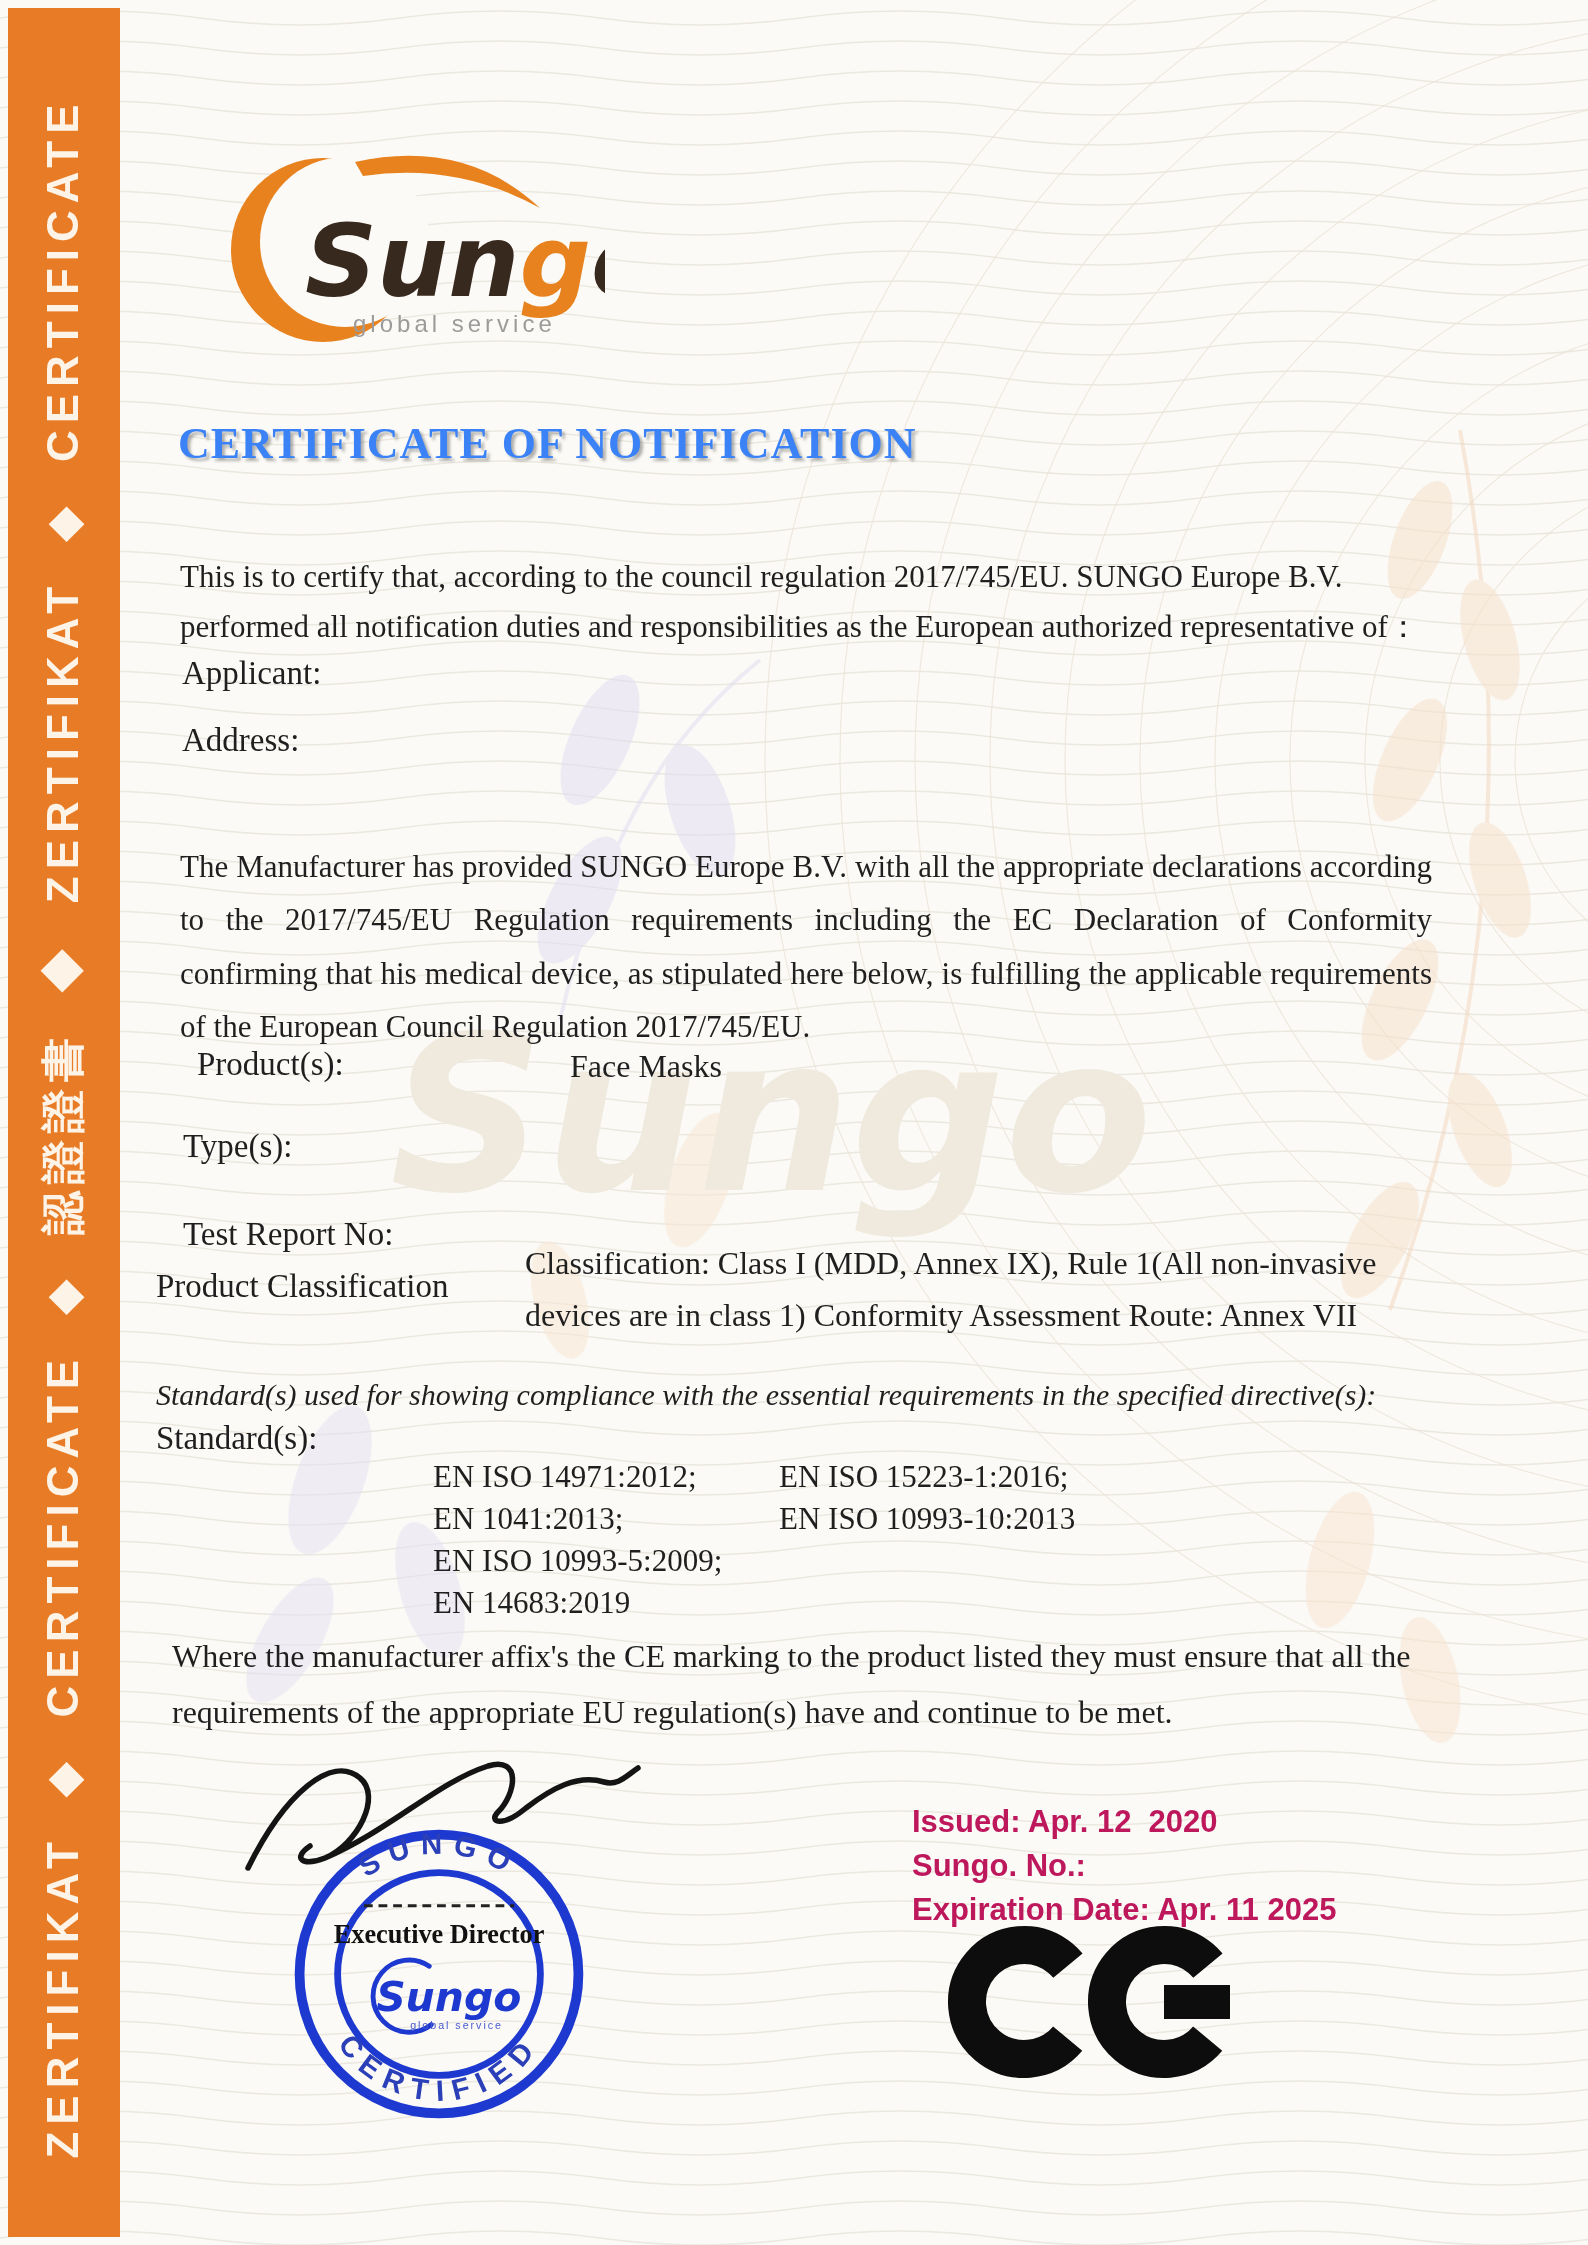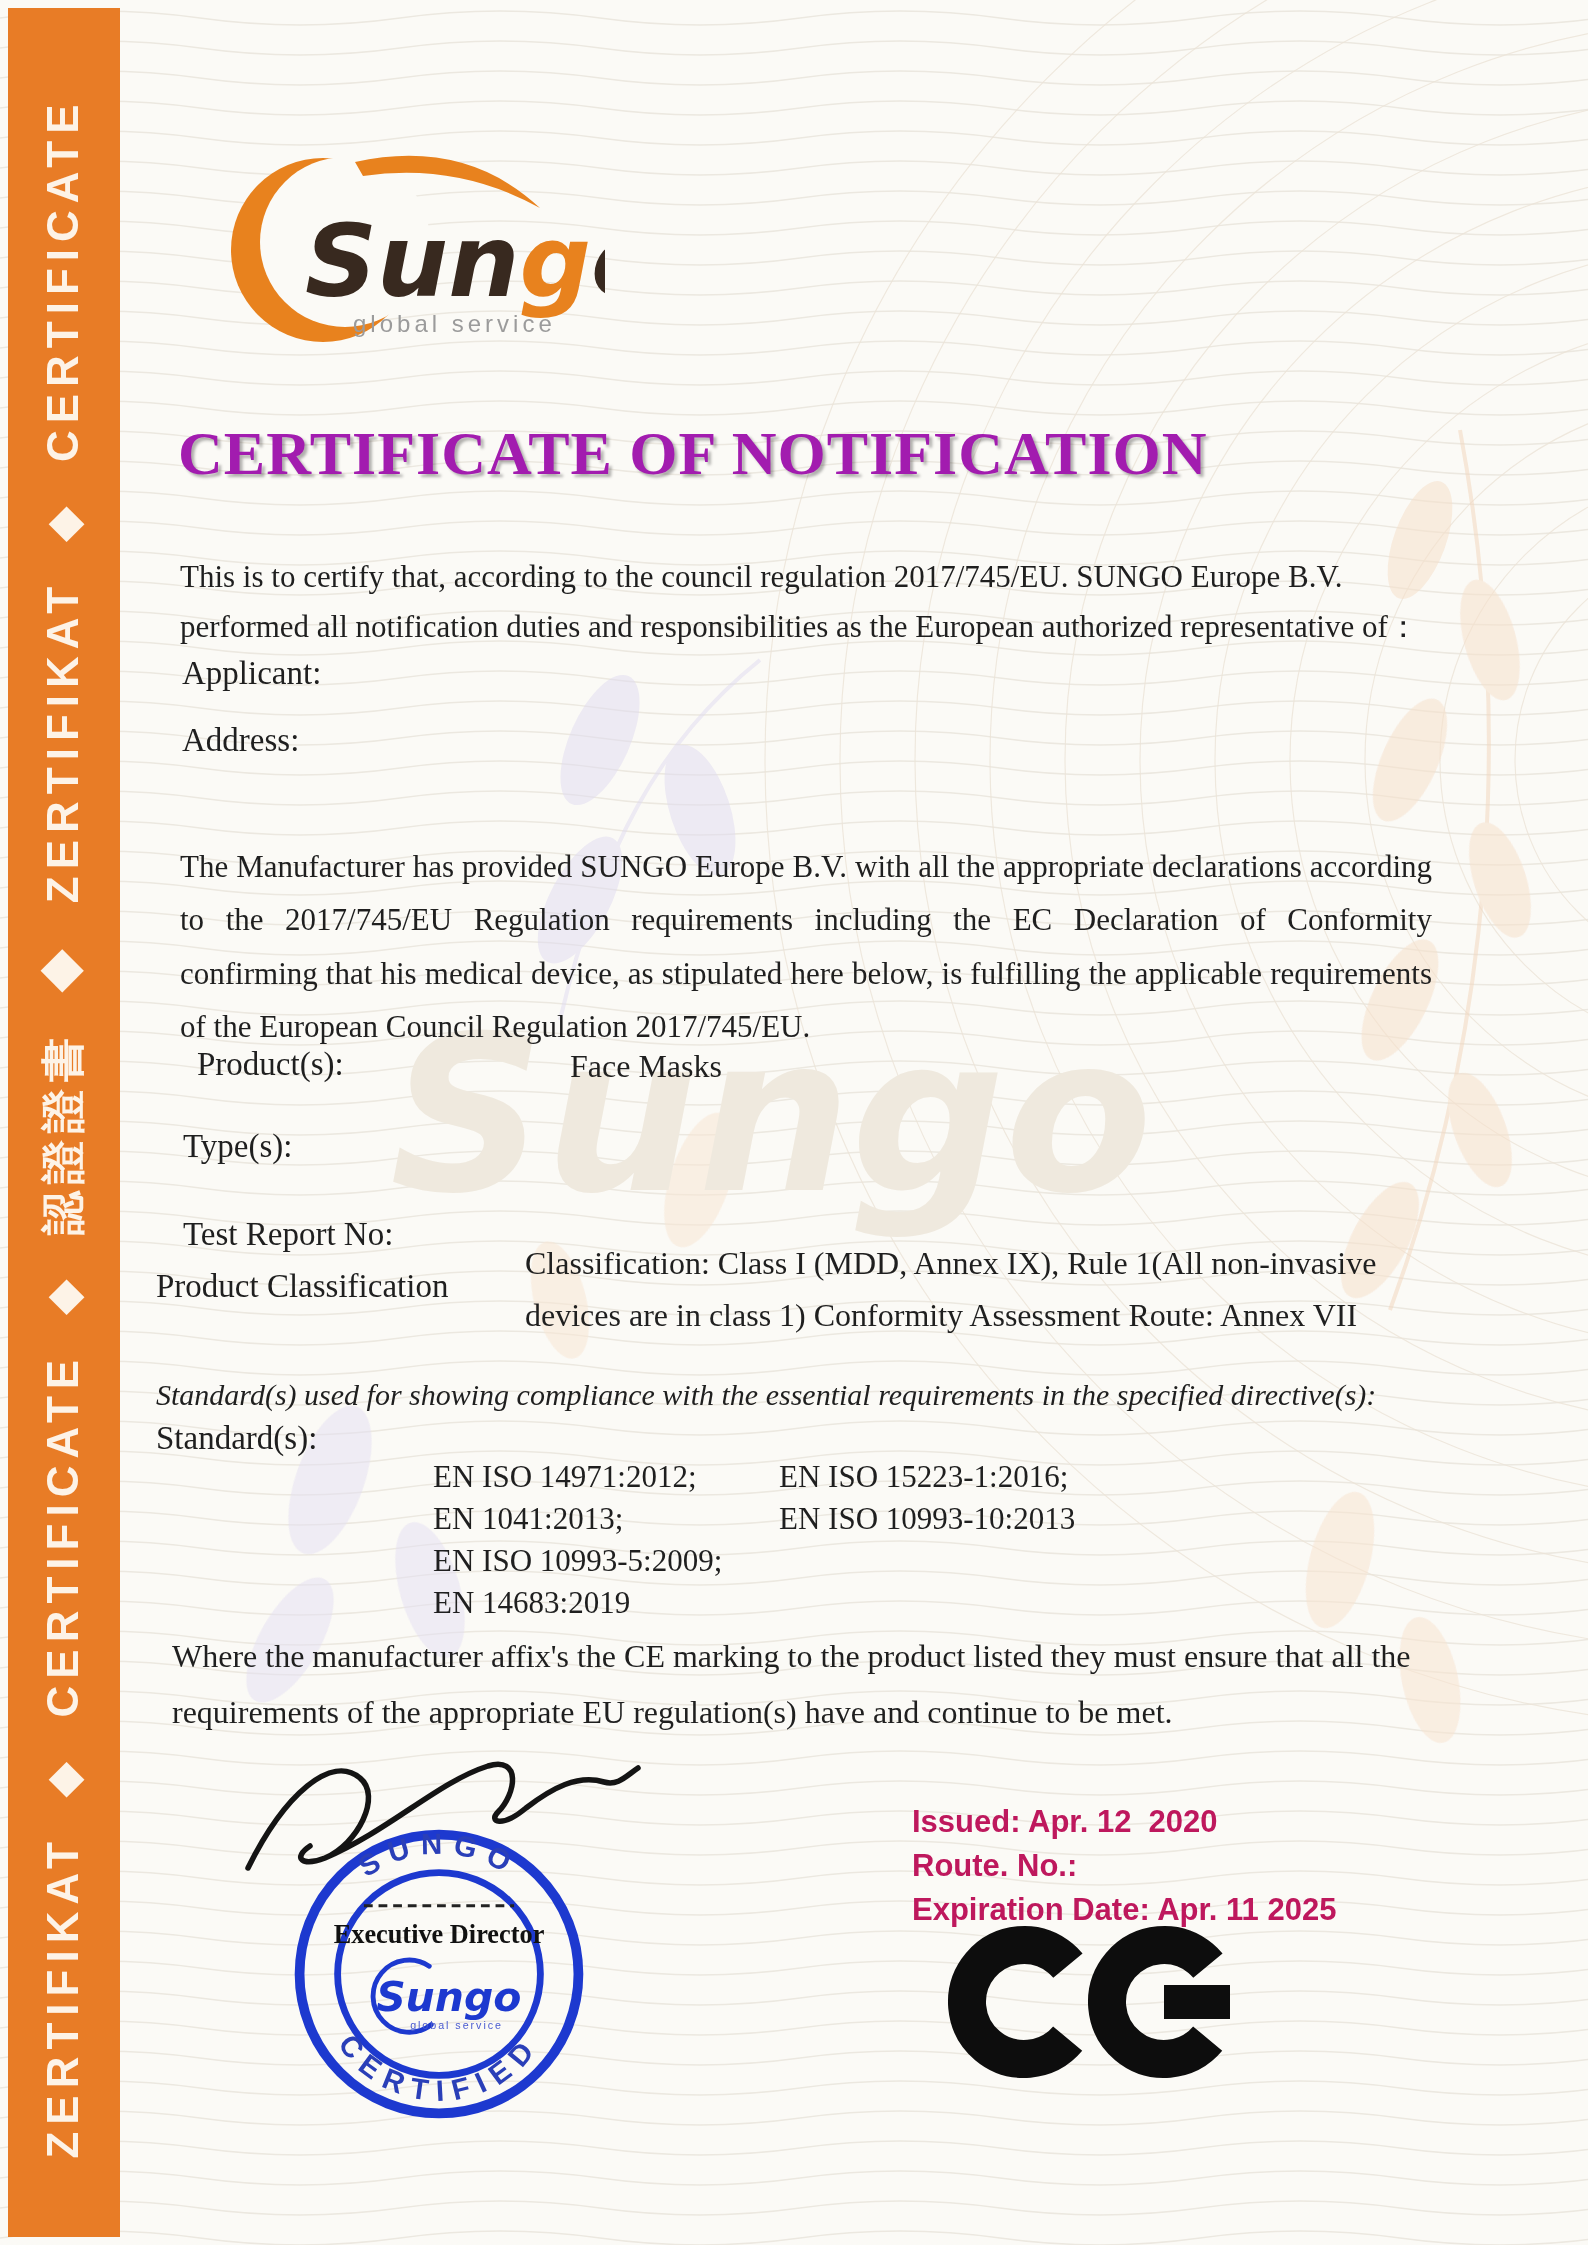--- a/index.html
+++ b/index.html
@@ -14,22 +14,22 @@
      transform:rotate(-90deg);transform-origin:0 0;
      font-family:"Liberation Sans",sans-serif;font-weight:bold;font-size:44px;
      letter-spacing:7px;color:#fdf3e7;white-space:pre;text-align:center;}
 
   
   .logo-wrap{left:205px;top:146px;width:400px;height:205px;}
   .logo-brand{font-family:"DejaVu Sans",sans-serif;font-style:italic;font-weight:bold;fill:#38291f;}
   .logo-g{fill:#e8821e;}
   .logo-tagline{font-family:"Liberation Sans",sans-serif;font-size:24px;fill:#9b9b9b;letter-spacing:4px;}
 
-  .title{left:178px;top:418px;width:1260px;font-size:62px;font-weight:bold;letter-spacing:1px;
-         color:#a21caf;text-shadow:3px 3px 3px rgba(0,0,0,0.30);}
+  .title{left:178px;top:418px;width:1260px;font-size:44px;font-weight:bold;letter-spacing:1px;
+         color:#3b82f6;text-shadow:3px 3px 3px rgba(0,0,0,0.30);}
 
   .para{font-size:31px;line-height:1.62;}
   .intro{left:180px;top:552px;width:1250px;}
   .fieldlabel{font-size:33px;}
   .applicant{left:182px;top:655px;}
   .address{left:182px;top:722px;}
   .declaration{left:180px;top:840px;width:1252px;text-align:justify;line-height:1.72;}
 
   .prodlabel{font-size:33px;}
   .prodvalue{font-size:32px;}
@@ -164,21 +164,21 @@
   </div>
   <div class="layer std-col std-col2">
     <div>EN ISO 15223-1:2016;</div>
     <div>EN ISO 10993-10:2013</div>
   </div>
 
   <div class="layer para ce-clause">Where the manufacturer affix's the CE marking to the product listed they must ensure that all the requirements of the appropriate EU regulation(s) have and continue to be met.</div>
 
   <div class="layer meta">
     <div class="meta-line">Issued: Apr. 12  2020</div>
-    <div class="meta-line">Route. No.:</div>
+    <div class="meta-line">Sungo. No.:</div>
     <div class="meta-line">Expiration Date: Apr. 11 2025</div>
   </div>
 
   <svg class="layer sig-wrap" viewBox="0 0 430 160">
     <path d="M18 130 C 55 55, 102 16, 130 40 C 152 58, 128 106, 95 120 C 72 129, 62 120, 80 108
              M 95 120 C 160 92, 208 44, 258 28 C 292 18, 286 56, 268 74 C 258 84, 272 90, 296 70
              C 322 50, 348 36, 374 44 C 388 48, 396 38, 408 30" fill="none" stroke="#141414" stroke-width="5.5" stroke-linecap="round"></path>
   </svg>
 
   <svg class="layer stamp-wrap" viewBox="0 0 320 320">

